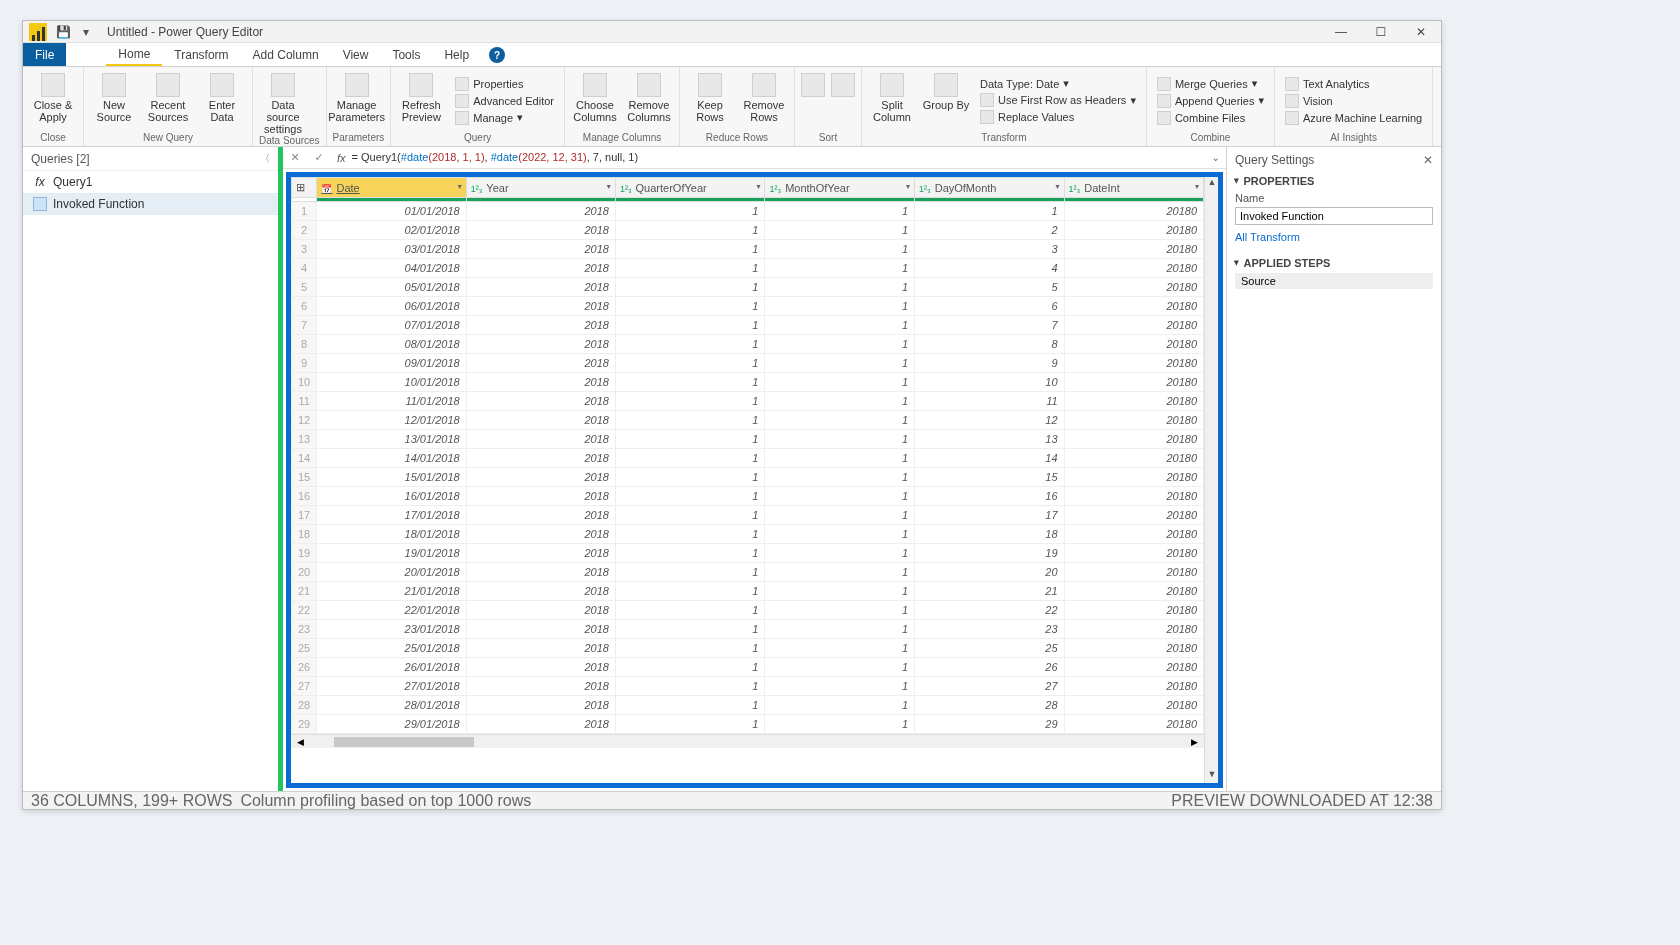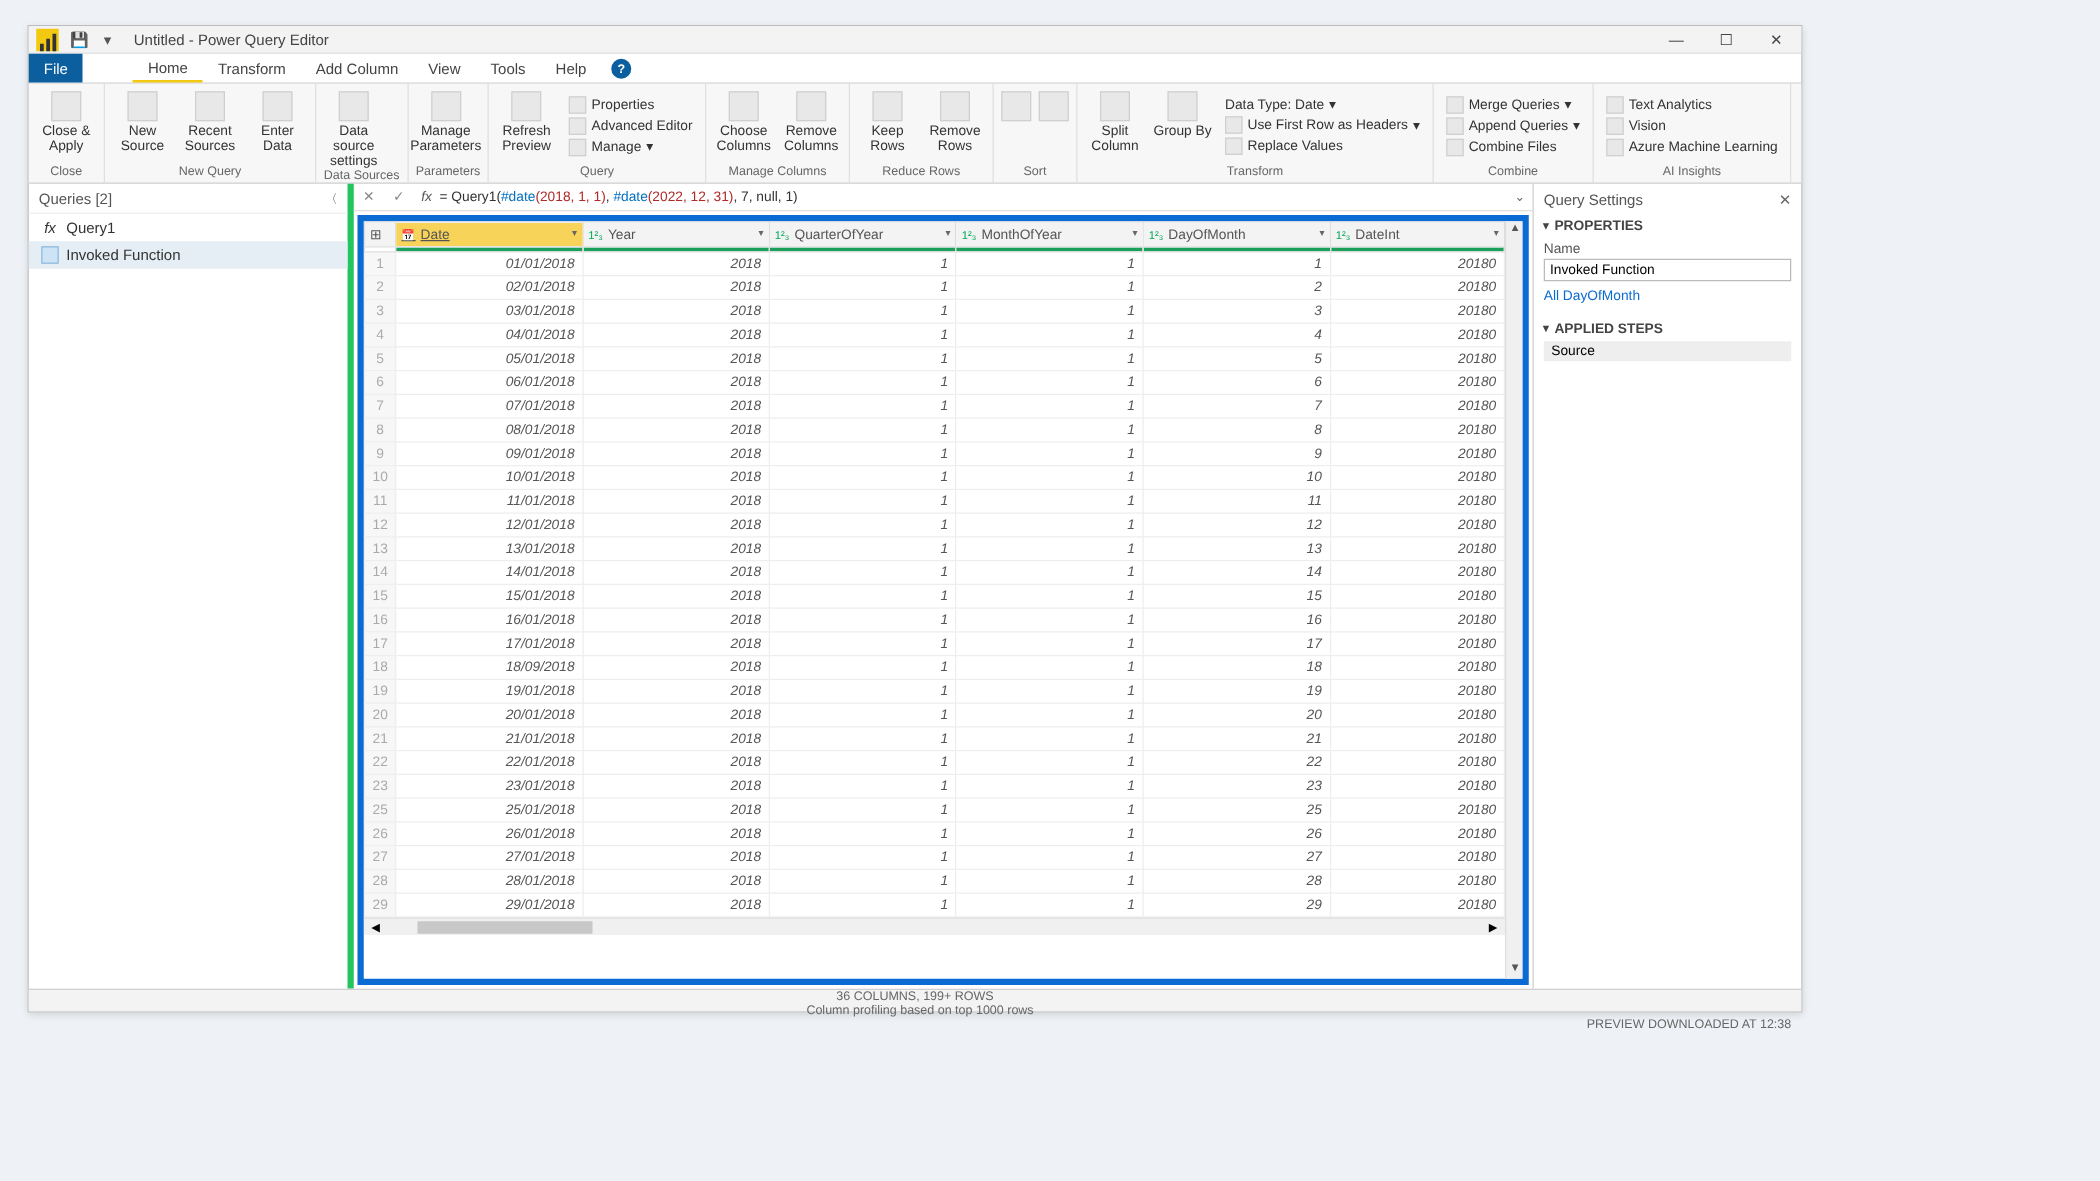--- a/index.html
+++ b/index.html
@@ -68,21 +68,21 @@
 .settings-pane { width: 215px; border-left: 1px solid #d0d0d0; font-size: 12px; padding: 6px 8px; }
 .settings-pane .head { display: flex; align-items: center; color: #555; margin-bottom: 8px; }
 .settings-pane .head .x { margin-left: auto; font-size: 12px; color: #666; }
 .settings-pane .sect { font-weight: bold; font-size: 11px; color: #444; margin: 4px 0; display:flex; align-items:center; }
 .settings-pane .sect::before { content:"▸"; font-size:9px; margin-right:4px; transform:rotate(90deg); display:inline-block; }
 .settings-pane label { font-size: 11px; color: #555; }
 .settings-pane input[type=text] { width: 100%; font-size: 11px; padding: 2px 4px; border: 1px solid #bbb; margin: 2px 0 6px 0; }
 .settings-pane .link { color: #0b6bd3; font-size: 11px; cursor: pointer; }
 .step { background: #eee; padding: 2px 6px; font-size: 11px; margin-top: 2px; }
 
-.statusbar { height: 18px; background: #f3f3f3; border-top: 1px solid #d0d0d0; font-size: 10px; color: #666; display: flex; align-items: center; padding: 0 8px; flex-direction: column; }
+.statusbar { height: 18px; background: #f3f3f3; border-top: 1px solid #d0d0d0; font-size: 16px; color: #666; display: flex; align-items: center; padding: 0 8px; }
 .statusbar .right { margin-left: auto; }
 </style>
 </head>
 <body>
 
 <div class="app-shell">
 
   <div class="titlebar">
     <div class="pbi-icon">
         <span style="height:6px"></span>
@@ -478,21 +478,21 @@
                   <td style="text-align:center;font-style:normal;color:#aaa;background:#f7f7f7">17</td>
                   <td>17/01/2018</td>
                   <td>2018</td>
                   <td>1</td>
                   <td>1</td>
                   <td>17</td>
                   <td>20180</td>
                 </tr>
                 <tr>
                   <td style="text-align:center;font-style:normal;color:#aaa;background:#f7f7f7">18</td>
-                  <td>18/09/2018</td>
+                  <td>18/01/2018</td>
                   <td>2018</td>
                   <td>1</td>
                   <td>1</td>
                   <td>18</td>
                   <td>20180</td>
                 </tr>
                 <tr>
                   <td style="text-align:center;font-style:normal;color:#aaa;background:#f7f7f7">19</td>
                   <td>19/01/2018</td>
                   <td>2018</td>
@@ -598,21 +598,21 @@
     </div>
 
     <div class="settings-pane">
       <div class="head">
           <span>Query Settings</span>
           <span class="x">✕</span>
         </div>
       <div class="sect">PROPERTIES</div>
       <label>Name</label>
       <input type="text" value="Invoked Function" style="">
-      <div class="link">All DayOfMonth</div>
+      <div class="link">All Transform</div>
       <div class="sect" style="margin-top:14px">APPLIED STEPS</div>
       <div class="step">Source</div>
     </div>
 
   </div>
 
   <div class="statusbar">
     <span>36 COLUMNS, 199+ ROWS</span>
     <span style="margin-left:8px">Column profiling based on top 1000 rows</span>
     <span class="right">PREVIEW DOWNLOADED AT 12:38</span>

